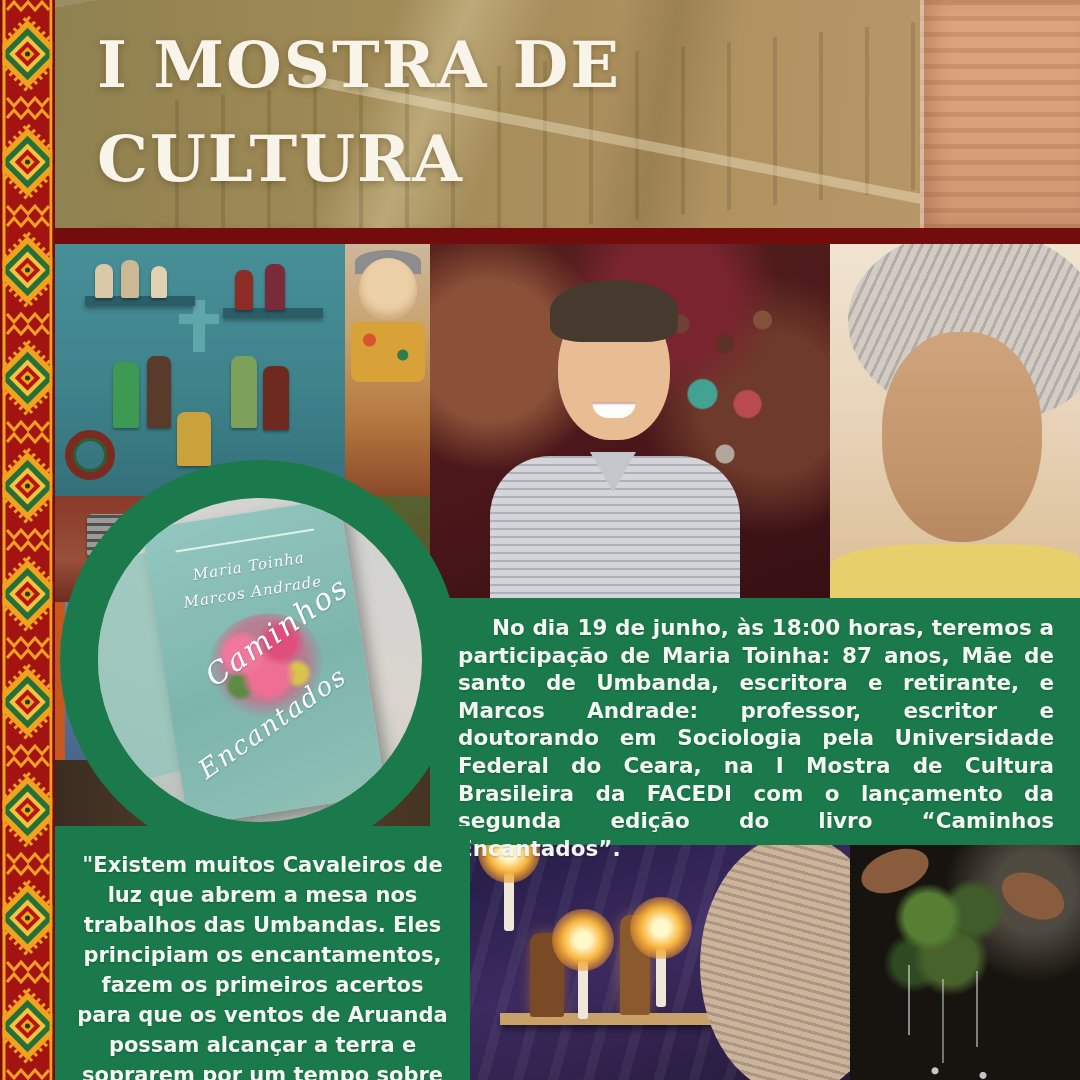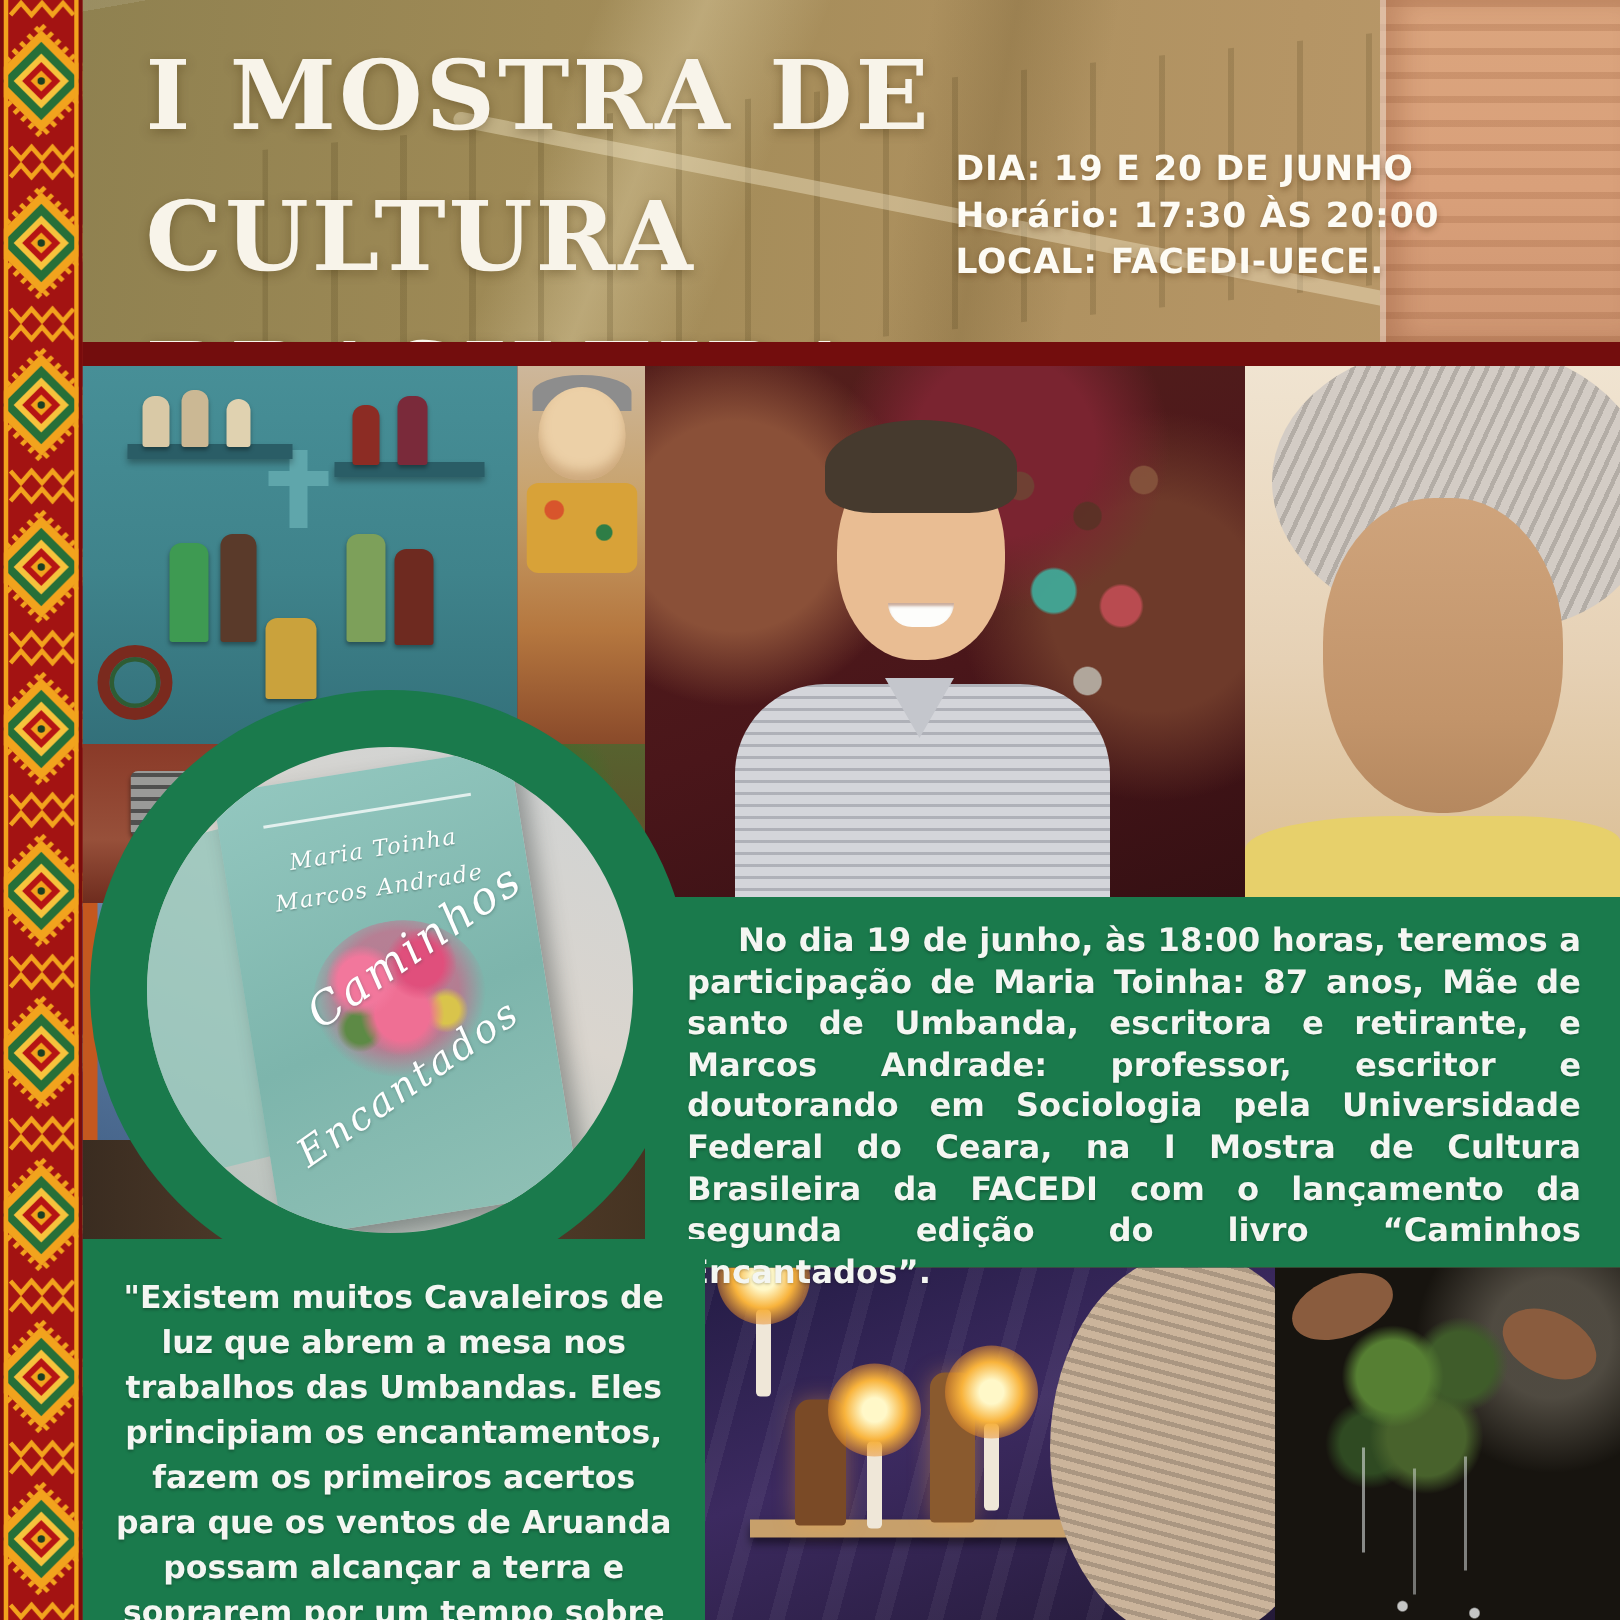--- a/index.html
+++ b/index.html
@@ -1,19 +1,19 @@
 <!DOCTYPE html>
 <html><head>
 <meta charset="utf-8">
 <style>
   html,body{margin:0;padding:0;background:#222;}
   #poster{
     position:relative;width:1080px;height:1080px;overflow:hidden;
     font-family:"DejaVu Sans","Liberation Sans",sans-serif;
-    background:#7f1d1d;
+    background:#84cc16;
   }
   .abs{position:absolute;}
 
   
   .header{
     left:55px;top:0;width:1025px;height:228px;
     background:linear-gradient(95deg,#8f8150 0%,#9f8a56 30%,#ac905e 55%,#b59565 78%,#b8limit 100%);
     background:linear-gradient(95deg,#8f8150 0%,#9f8a56 30%,#ac905e 55%,#b59565 78%,#bb9a6c 100%);
     overflow:hidden;
   }
@@ -200,25 +200,20 @@
 <div id="poster">
 
   <div class="abs header" aria-label="sunlit walkway photo">
     <div class="abs walkway-streak"></div>
     <div class="abs railing"></div>
     <div class="abs rail-bar"></div>
     <div class="abs window-photo" aria-label="window light photo"></div>
     <div class="abs page-title">
       <div>I MOSTRA DE CULTURA</div>
       <div>BRASILEIRA.</div>
-    </div>
-    <div class="abs event-details">
-      <div>DIA: 19 E 20 DE JUNHO</div>
-      <div>Horário: 17:30 ÀS 20:00</div>
-      <div>LOCAL: FACEDI-UECE.</div>
     </div>
   </div>
   <div class="abs divider-band"></div>
 
   <div class="abs statues-photo" aria-label="altar with saint statues photo">
     <div class="cross-shape" style="left:138px;top:56px;width:12px;height:52px;"></div>
     <div class="cross-shape" style="left:124px;top:70px;width:40px;height:10px;"></div>
     <div class="shelf" style="left:30px;top:52px;width:110px;"></div>
     <div class="shelf" style="left:168px;top:64px;width:100px;"></div>
     <div class="statue" style="left:40px;top:20px;width:18px;height:34px;background:#d9c9a6;"></div>

